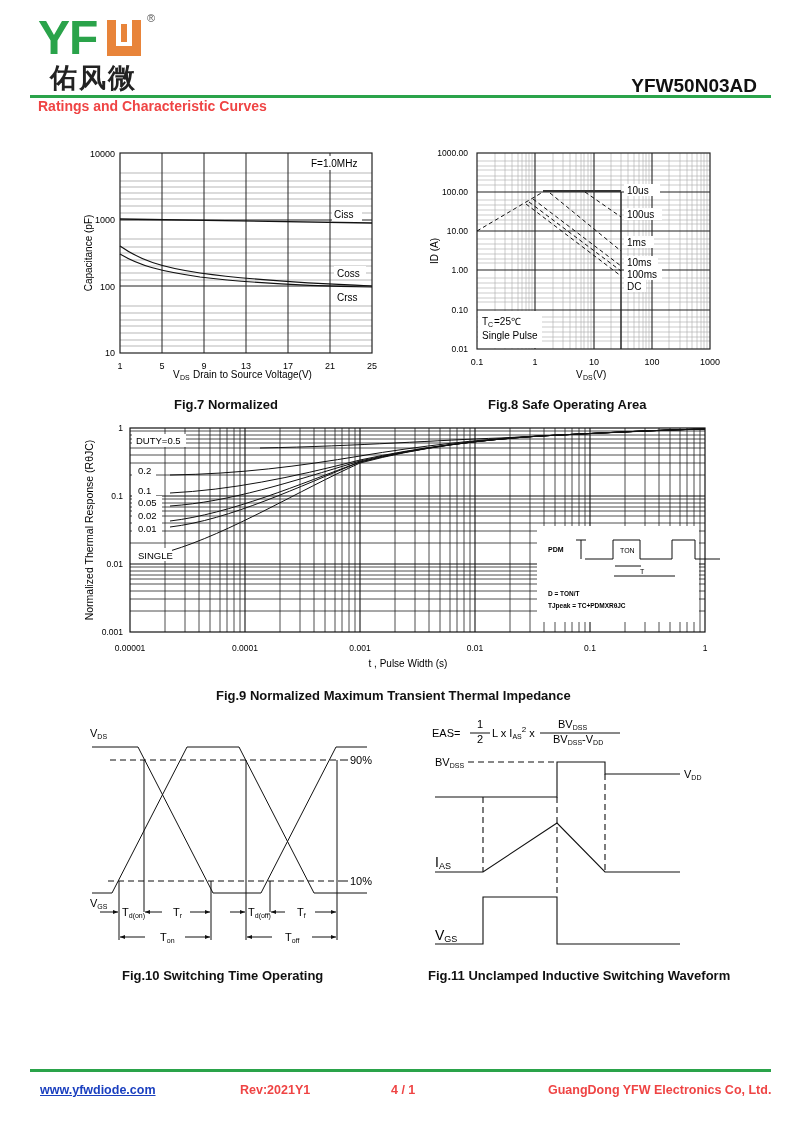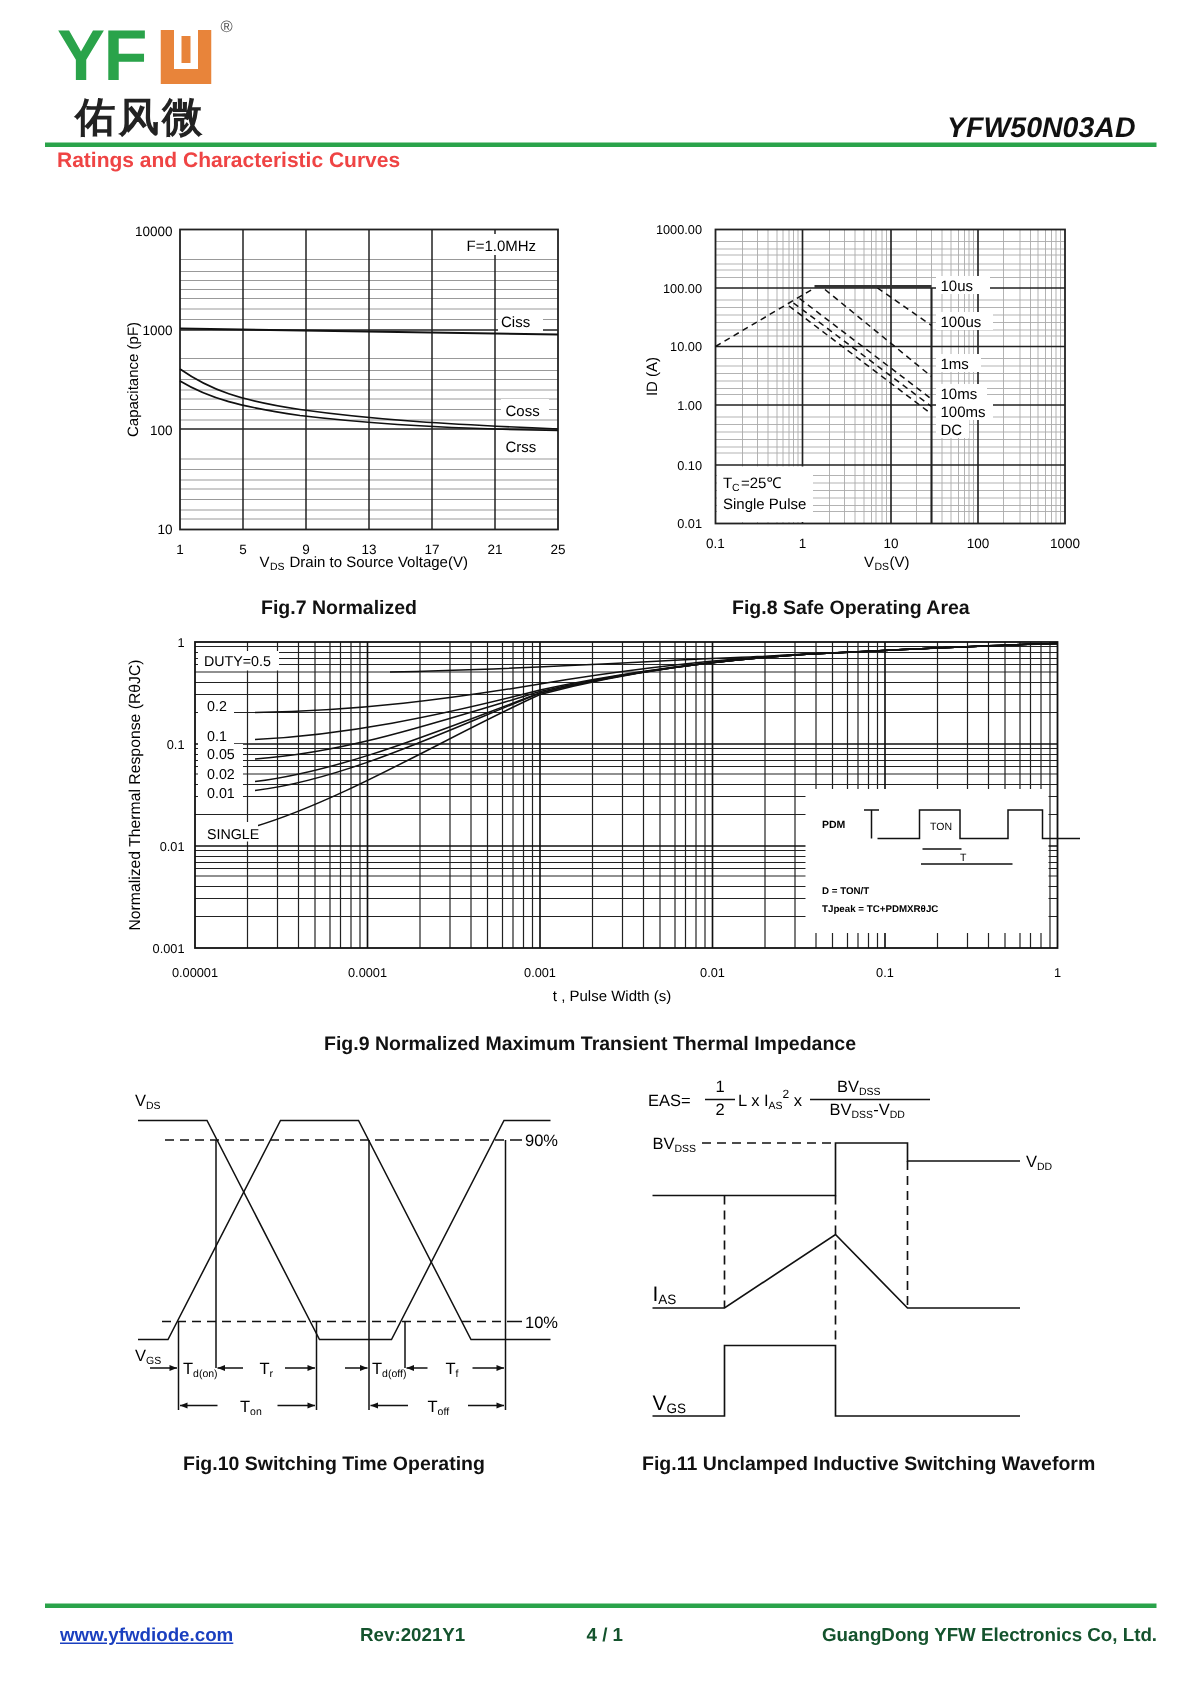--- a/index.html
+++ b/index.html
@@ -2,26 +2,26 @@
 <html><head>
 <meta charset="utf-8">
 <style>
   html,body{margin:0;padding:0;background:#fff;}
   body{width:800px;height:1131px;position:relative;overflow:hidden;font-family:"Liberation Sans",sans-serif;color:#111;}
   .abs{position:absolute;}
   .logo-yf{left:38px;top:14px;font-weight:bold;font-size:48px;color:#2aa34a;letter-spacing:-1px;line-height:48px;font-family:"Liberation Sans",sans-serif;}
   .logo-u{left:107px;top:20px;width:34px;height:36px;}
   .logo-reg{left:147px;top:12px;font-size:11px;color:#555;}
   .logo-cn{left:50px;top:60px;font-size:27px;font-weight:bold;letter-spacing:2px;color:#222;font-family:Liberation Serif, serif;}
-  .part{right:43px;top:75px;font-size:19px;font-weight:bold;color:#111;font-style:italic;}
+  .part{right:43px;top:75px;font-size:19px;font-weight:bold;color:#111;}
   .hr-top{left:30px;top:95px;width:741px;height:3px;background:#2aa34a;}
   .subtitle{left:38px;top:98px;font-size:14px;font-weight:bold;color:#ef4444;}
   .caption{font-size:13px;font-weight:bold;color:#111;white-space:nowrap;}
   .hr-bot{left:30px;top:1069px;width:741px;height:3px;background:#2aa34a;}
-  .foot{top:1083px;font-size:12.5px;font-weight:bold;color:#14532d;white-space:nowrap;}
+  .foot{top:1083px;font-size:12.5px;font-weight:bold;color:#ef4444;white-space:nowrap;}
   .foot-link{color:#1a3fbf;text-decoration:underline;}
   svg text{font-family:"Liberation Sans",sans-serif;}
 </style>
 </head>
 <body>
 
 <div class="abs logo-yf">YF</div>
 <svg class="abs logo-u" viewBox="0 0 34 36">
   <path d="M0 0 H9 V26 H25 V0 H34 V36 H0 Z" fill="#e8843a"></path>
   <rect x="14" y="4" width="6" height="18" fill="#e8843a"></rect>

